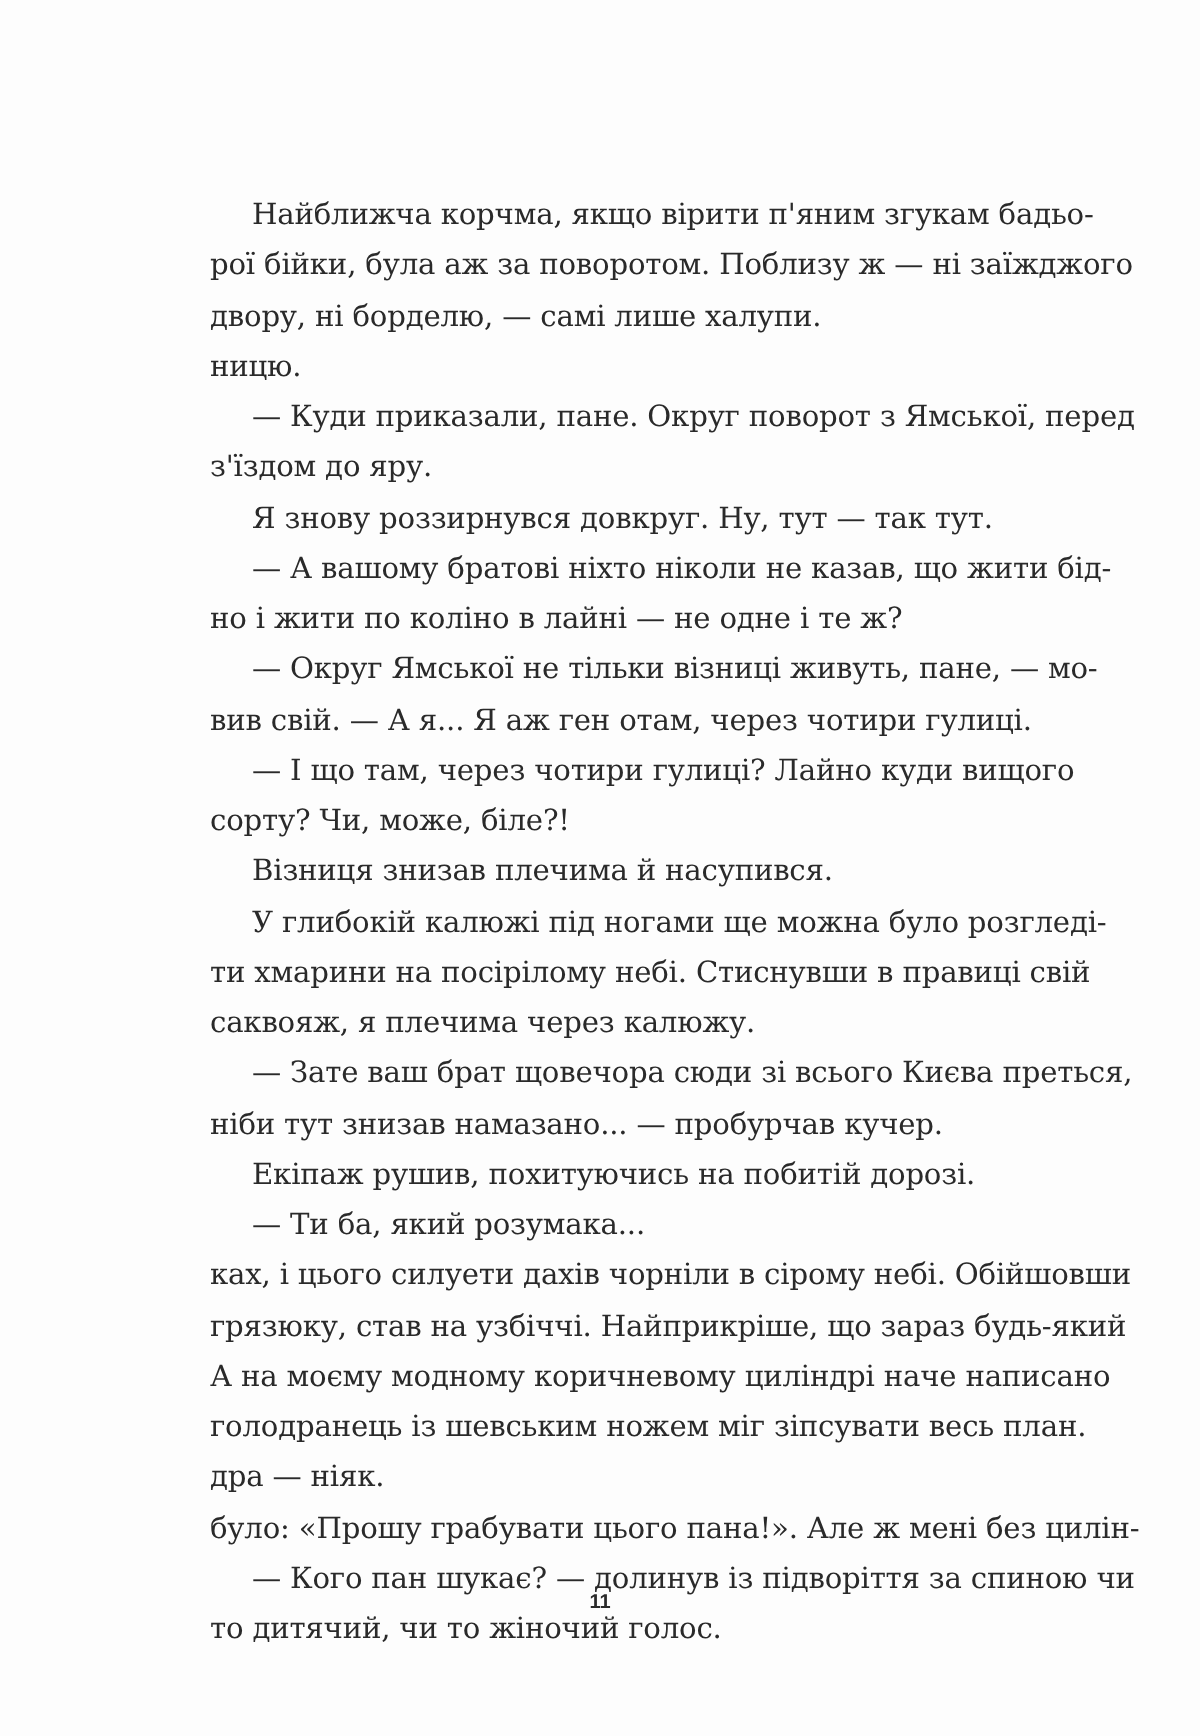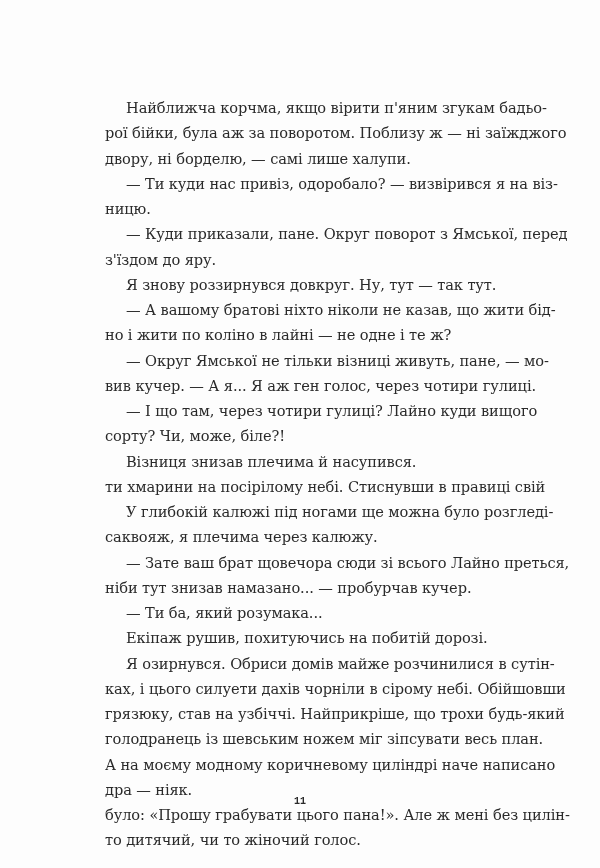--- a/index.html
+++ b/index.html
@@ -33,56 +33,55 @@
     .line.justify {
       text-align: justify;
       text-align-last: justify;
     }
     .line.indent { padding-left: 21px; }
     .page-number {
       position: absolute;
       left: 0; width: 600px;
       top: 796px;
       text-align: center;
-      font-family: Liberation Mono, monospace;
+      font-family: Liberation Sans, sans-serif;
       font-size: 10px;
       font-weight: bold;
       color: #2a2a2a;
     }
   </style>
 </head>
 <body>
 
 <div class="page">
   <div class="text-block" id="text-block">
       <span class="line indent justify">Найближча корчма, якщо вірити п'яним згукам бадьо-</span>
       <span class="line justify">рої бійки, була аж за поворотом. Поблизу ж — ні заїжджого</span>
       <span class="line">двору, ні борделю, — самі лише халупи.</span>
-      <span class="line indent justify">— Ти куди нас привіз, одоробало? — визвірився я на віз-</span>
       <span class="line">ницю.</span>
       <span class="line indent justify">— Куди приказали, пане. Округ поворот з Ямської, перед</span>
       <span class="line">з'їздом до яру.</span>
       <span class="line indent">Я знову роззирнувся довкруг. Ну, тут — так тут.</span>
       <span class="line indent justify">— А вашому братові ніхто ніколи не казав, що жити бід-</span>
       <span class="line">но і жити по коліно в лайні — не одне і те ж?</span>
       <span class="line indent justify">— Округ Ямської не тільки візниці живуть, пане, — мо-</span>
-      <span class="line">вив кучер. — А я... Я аж ген голос, через чотири гулиці.</span>
+      <span class="line">вив свій. — А я... Я аж ген отам, через чотири гулиці.</span>
       <span class="line indent justify">— І що там, через чотири гулиці? Лайно куди вищого</span>
       <span class="line">сорту? Чи, може, біле?!</span>
       <span class="line indent">Візниця знизав плечима й насупився.</span>
+      <span class="line indent justify">У глибокій калюжі під ногами ще можна було розгледі-</span>
       <span class="line justify">ти хмарини на посірілому небі. Стиснувши в правиці свій</span>
-      <span class="line indent justify">У глибокій калюжі під ногами ще можна було розгледі-</span>
       <span class="line">саквояж, я плечима через калюжу.</span>
-      <span class="line indent justify">— Зате ваш брат щовечора сюди зі всього Лайно преться,</span>
+      <span class="line indent justify">— Зате ваш брат щовечора сюди зі всього Києва преться,</span>
       <span class="line">ніби тут знизав намазано... — пробурчав кучер.</span>
+      <span class="line indent">Екіпаж рушив, похитуючись на побитій дорозі.</span>
       <span class="line indent">— Ти ба, який розумака...</span>
-      <span class="line indent">Екіпаж рушив, похитуючись на побитій дорозі.</span>
-      <span class="line indent justify">Я озирнувся. Обриси домів майже розчинилися в сутін-</span>
       <span class="line justify">ках, і цього силуети дахів чорніли в сірому небі. Обійшовши</span>
-      <span class="line justify">грязюку, став на узбіччі. Найприкріше, що трохи будь-який</span>
+      <span class="line justify">грязюку, став на узбіччі. Найприкріше, що зараз будь-який</span>
+      <span class="line justify">А на моєму модному коричневому циліндрі наче написано</span>
       <span class="line justify">голодранець із шевським ножем міг зіпсувати весь план.</span>
-      <span class="line justify">А на моєму модному коричневому циліндрі наче написано</span>
       <span class="line">дра — ніяк.</span>
       <span class="line justify">було: «Прошу грабувати цього пана!». Але ж мені без цилін-</span>
+      <span class="line indent justify">— Кого пан шукає? — долинув із підворіття за спиною чи</span>
       <span class="line">то дитячий, чи то жіночий голос.</span>
     </div>
   <div class="page-number">11</div>
 </div>
 
 </body></html>

